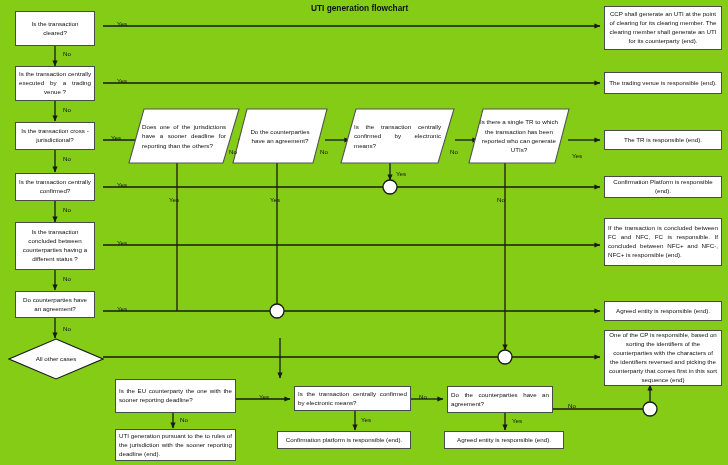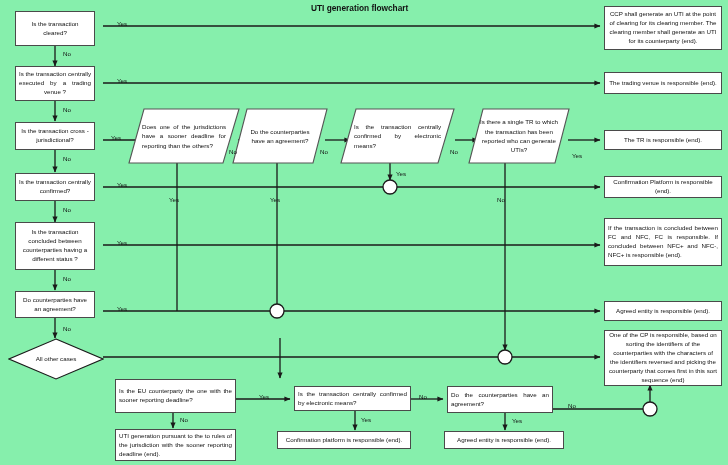--- a/index.html
+++ b/index.html
@@ -5,21 +5,21 @@
   html,body{margin:0;padding:0;background:#ffffff;}
   body{
     font-family:"Liberation Sans","DejaVu Sans",sans-serif;
     color:#000;
   }
   #page{
     position:relative;
     width:728px;
     height:465px;
     overflow:hidden;
-    background:#86efac;
+    background:#84cc16;
   }
   #svg-layer{
     position:absolute;
     left:0;top:0;
     width:728px;height:465px;
   }
   .node{
     position:absolute;
     box-sizing:border-box;
     border:1px solid #4a4a4a;

